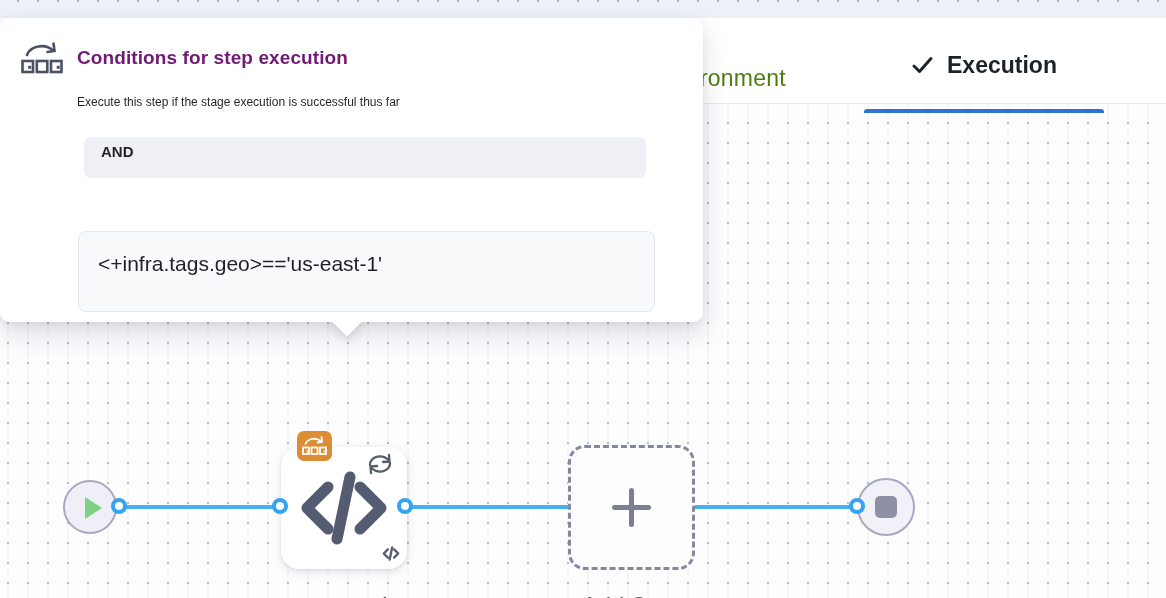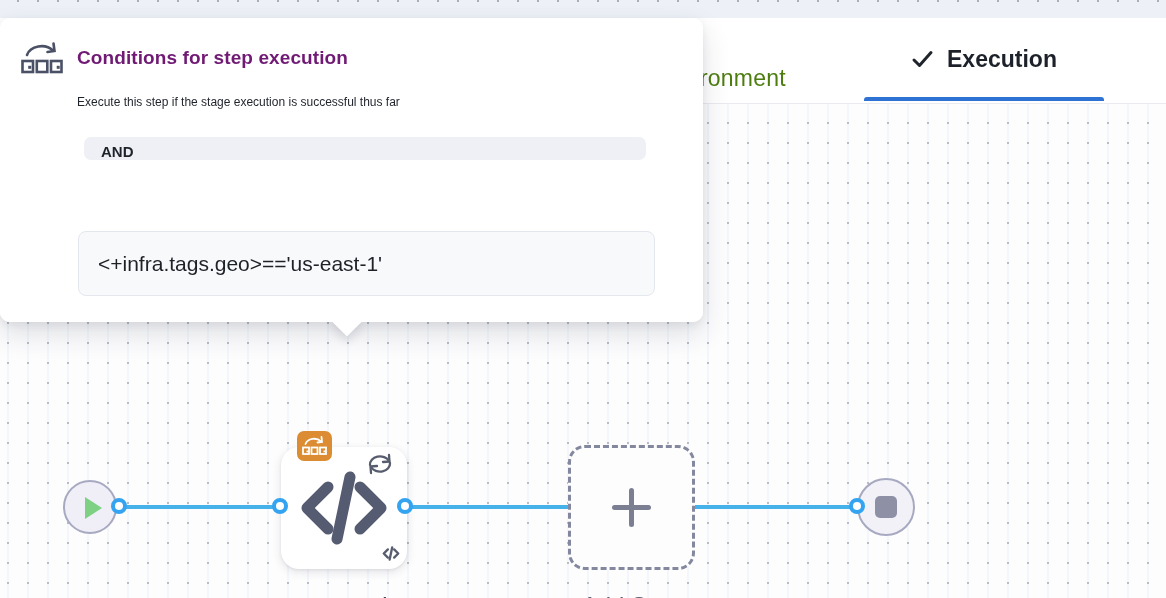--- a/index.html
+++ b/index.html
@@ -18,21 +18,21 @@
   .tabbar{
     position:absolute;left:0;top:18px;width:1166px;height:86px;
     background:#ffffff;border-bottom:1px solid #e9ebee;box-sizing:border-box;
     z-index:5;
   }
   .tab-partial{
     position:absolute;left:700px;top:47px;font-size:23px;color:#4d7c0f;
     letter-spacing:.2px;
   }
   .tab-active{
-    position:absolute;left:864px;top:0;width:240px;height:82px;
+    position:absolute;left:864px;top:0;width:240px;height:94px;
     display:flex;align-items:center;justify-content:center;gap:13px;
     font-size:23px;font-weight:bold;color:#1d212a;cursor:pointer;
   }
   .tab-underline{
     position:absolute;left:0;bottom:-1px;width:240px;height:4px;
     background:#2e72d3;border-radius:3px 3px 0 0;
   }
   
   .canvas{
     position:absolute;left:0;top:104px;width:1166px;height:494px;
@@ -103,27 +103,27 @@
     box-shadow:4px 4px 9px rgba(35,45,65,.12);
   }
   .pop-body{position:absolute;inset:0;background:#ffffff;border-radius:10px;}
   .pop-icon{position:absolute;left:20px;top:22px;}
   .pop-title{
     position:absolute;left:77px;top:29px;margin:0;font-size:19px;font-weight:bold;
     color:#701a75;letter-spacing:.1px;
   }
   .pop-desc{position:absolute;left:77px;top:77px;margin:0;font-size:12px;color:#1f232a;}
   .and-bar{
-    position:absolute;left:84px;top:119px;width:562px;height:23px;
+    position:absolute;left:84px;top:119px;width:562px;height:41px;
     background:#eef0f5;border-radius:7px;box-sizing:border-box;
     font-size:15px;font-weight:bold;color:#1f232a;line-height:29px;padding-left:17px;
   }
   .pop-expr-intro{position:absolute;left:77px;top:171px;margin:0;font-size:16px;color:#1f232a;}
   .expr-box{
-    position:absolute;left:78px;top:213px;width:577px;height:65px;
+    position:absolute;left:78px;top:213px;width:577px;height:81px;
     background:#f8f9fb;border:1px solid #e4e7ee;border-radius:8px;box-sizing:border-box;
     font-size:21px;color:#1e2227;line-height:63px;padding-left:19px;
     white-space:nowrap;overflow:hidden;
   }
 </style>
 </head>
 <body>
 
 <div class="top-strip"></div>
 

